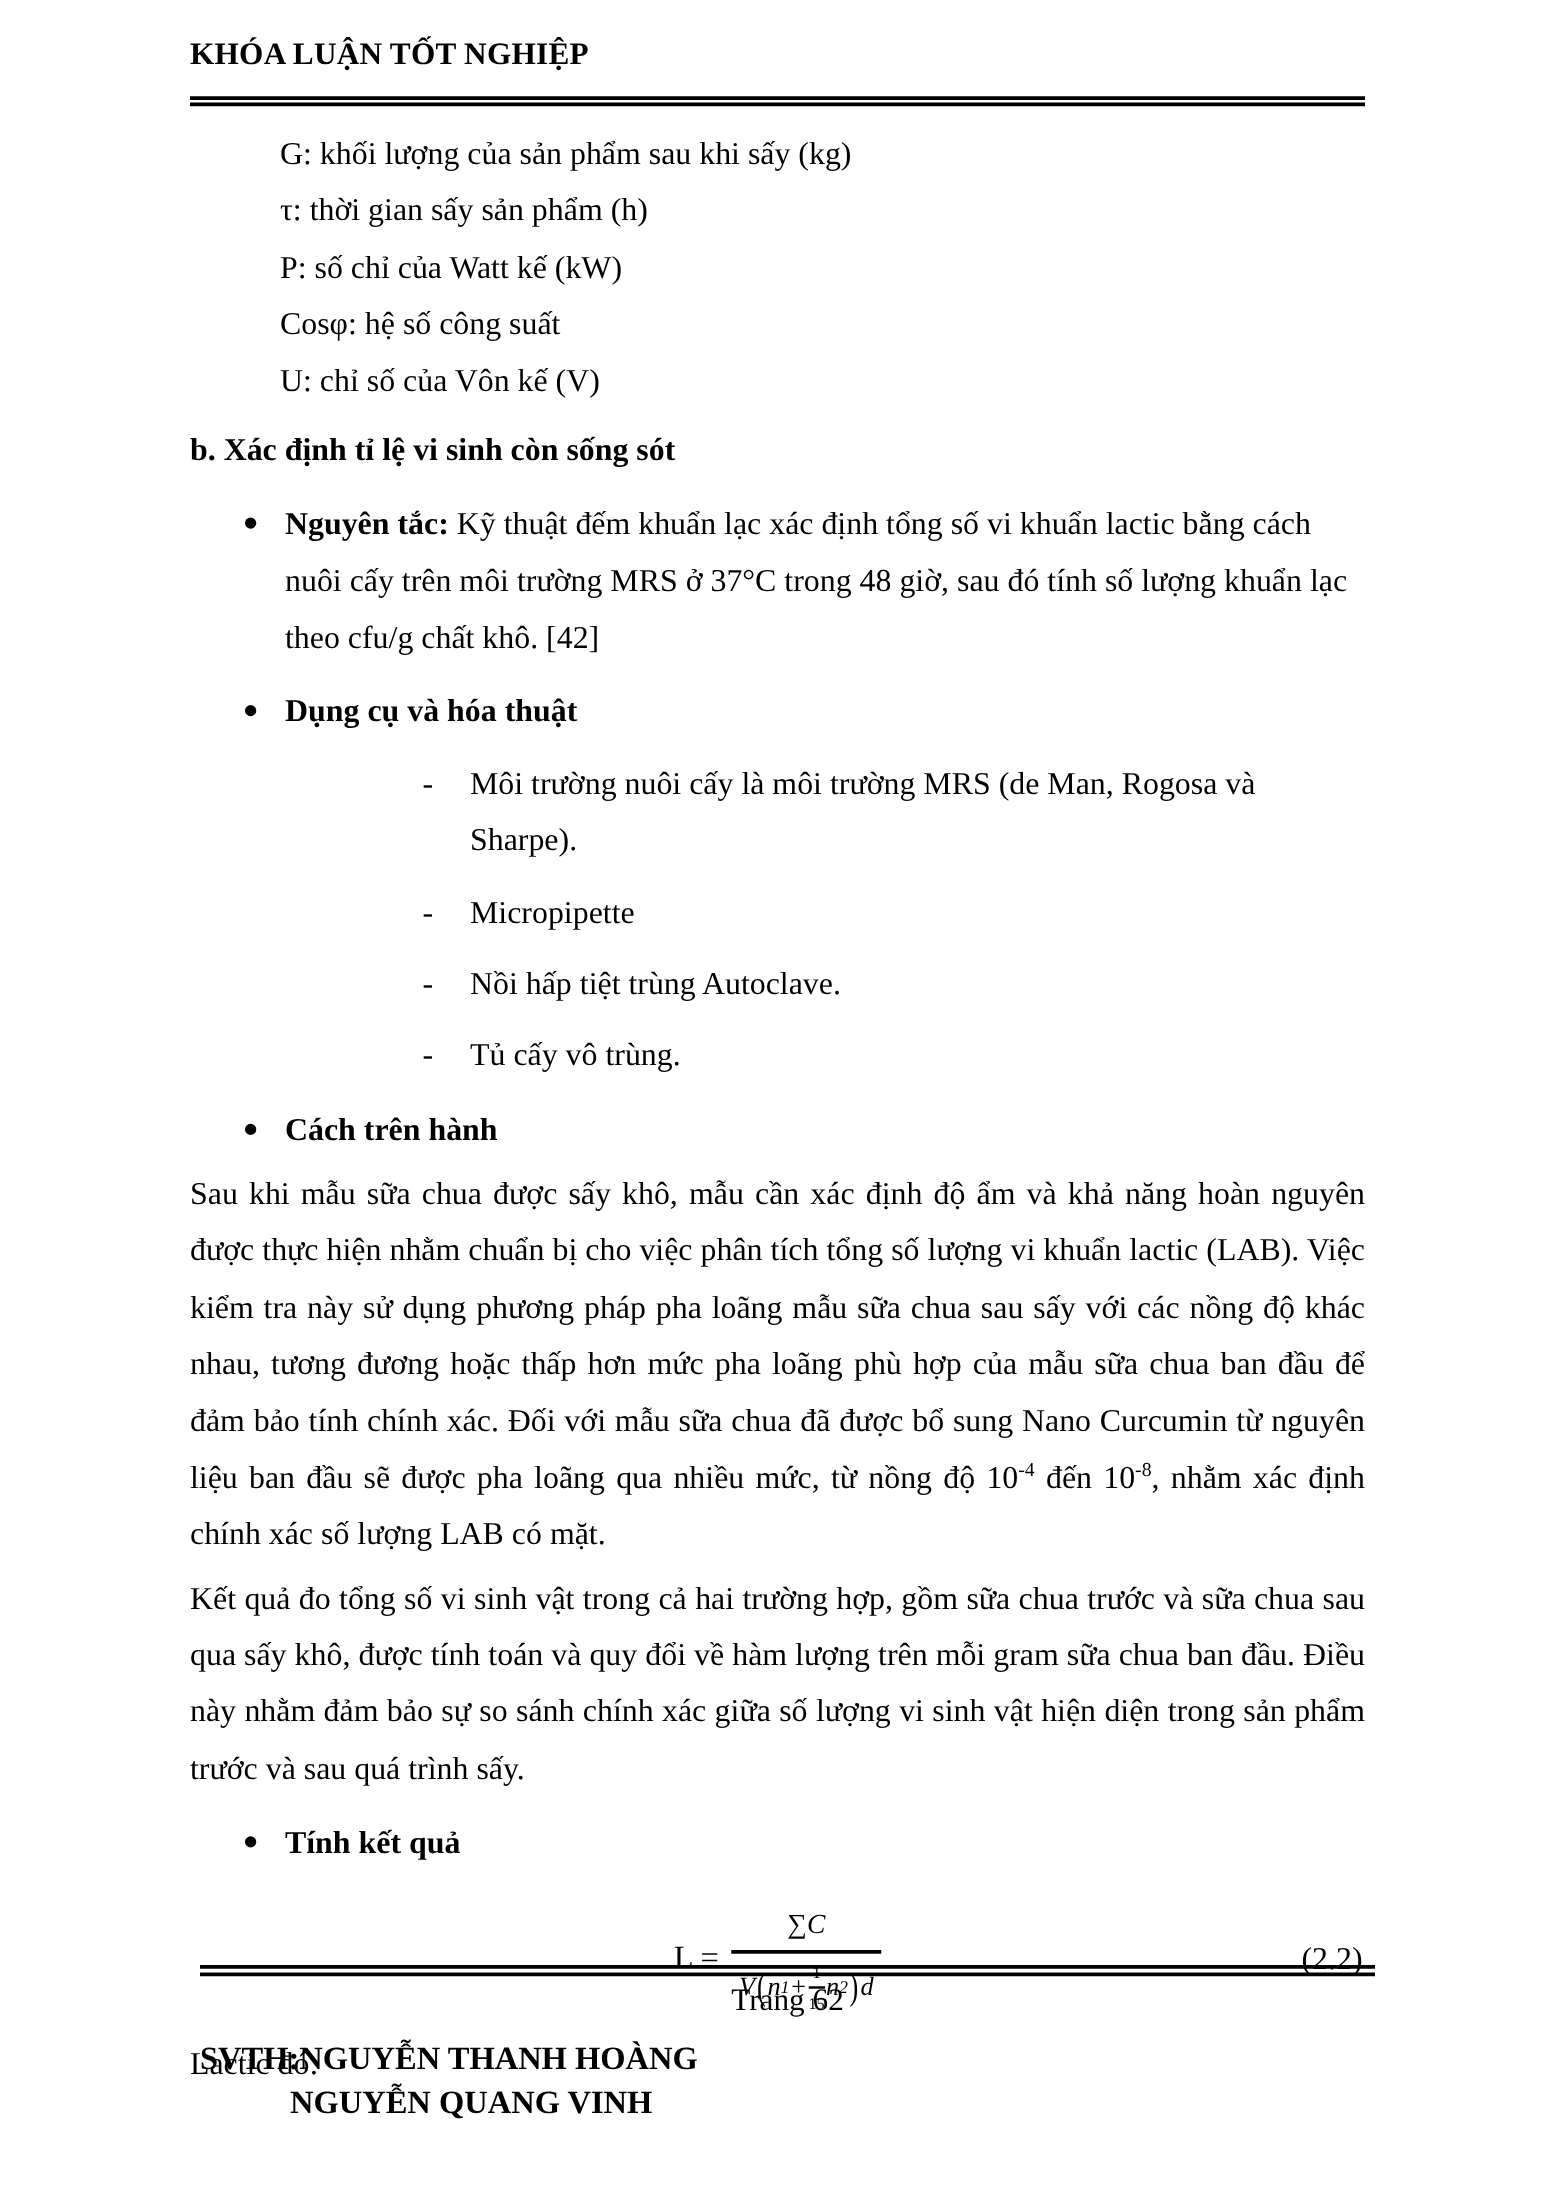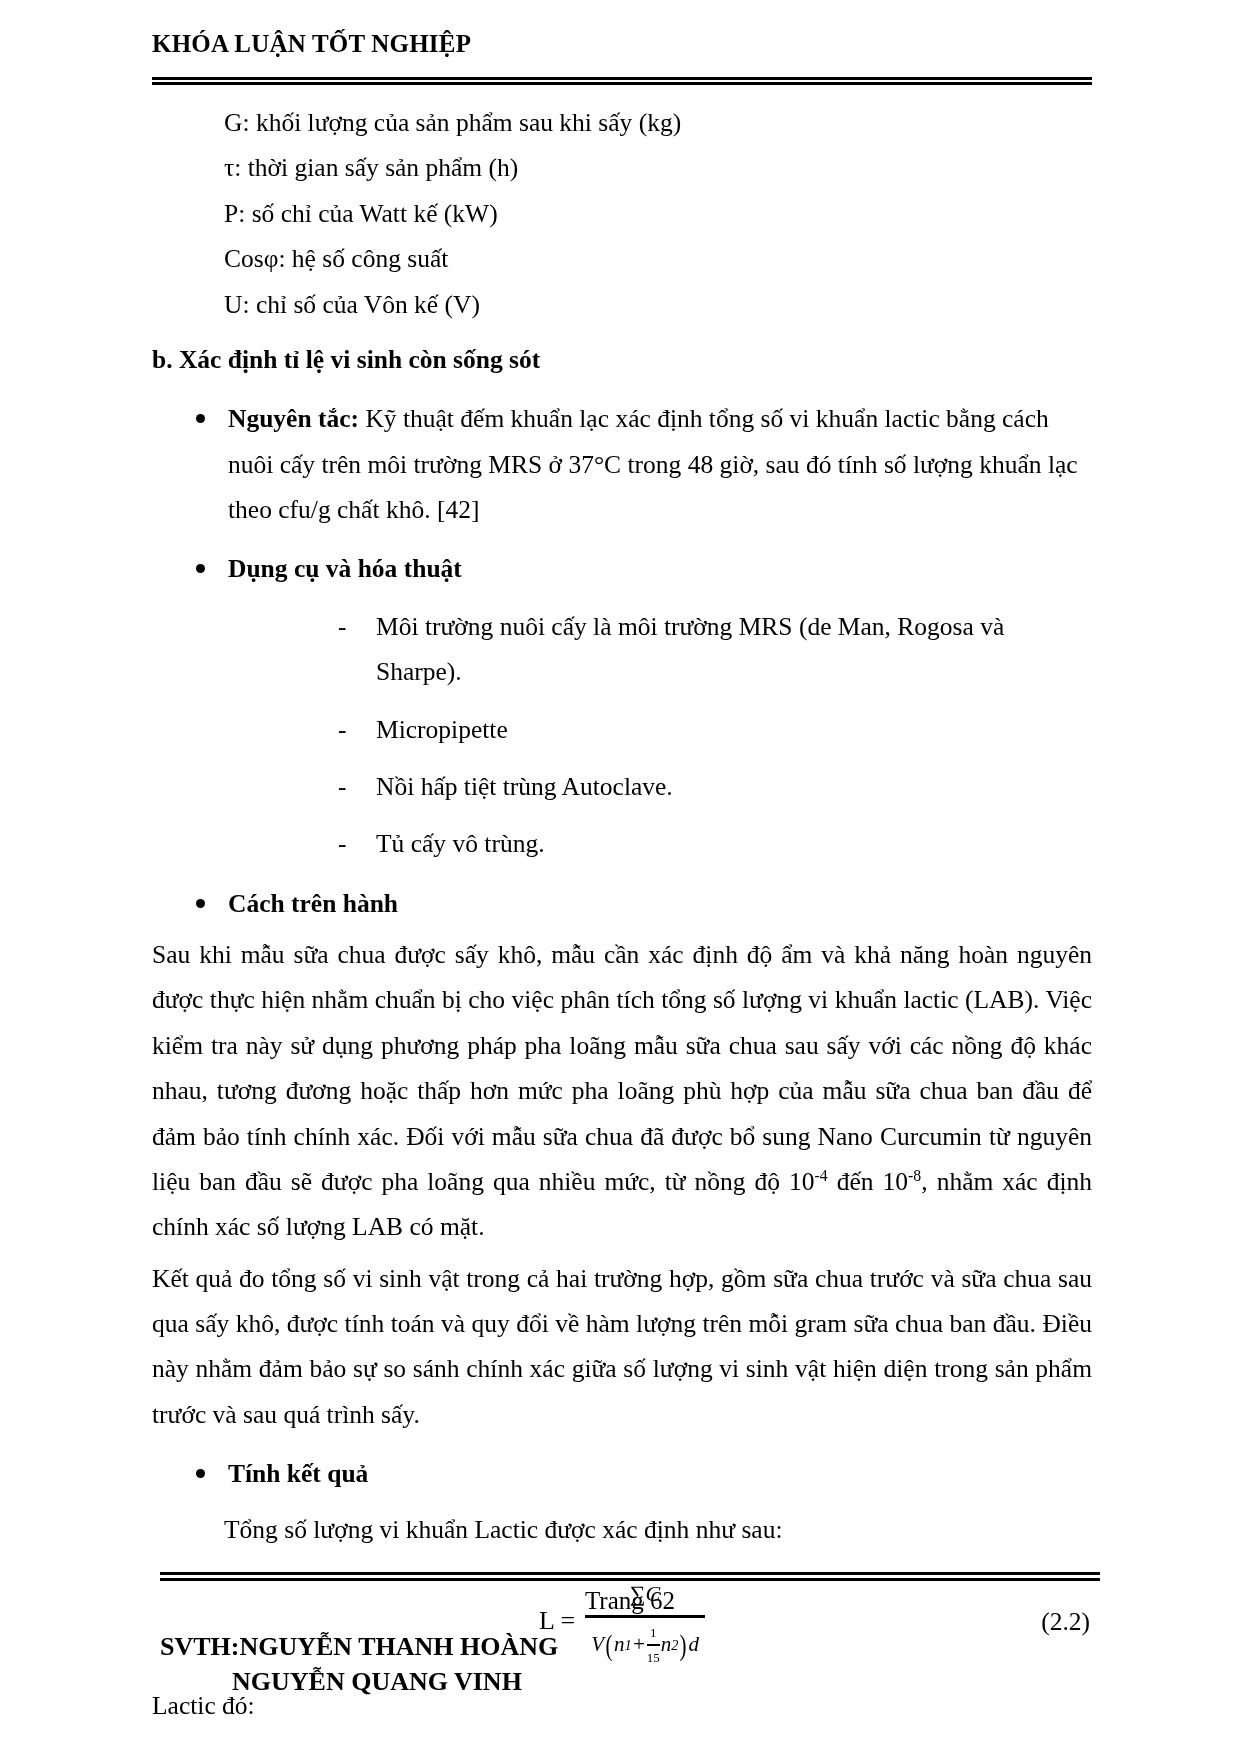--- a/index.html
+++ b/index.html
@@ -279,21 +279,20 @@
     <div class="para"><span>Sau khi mẫu sữa chua được sấy khô, mẫu cần xác định độ ẩm và khả năng hoàn nguyên được thực hiện nhằm chuẩn bị cho việc phân tích tổng số lượng vi khuẩn lactic (LAB). Việc kiểm tra này sử dụng phương pháp pha loãng mẫu sữa chua sau sấy với các nồng độ khác nhau, tương đương hoặc thấp hơn mức pha loãng phù hợp của mẫu sữa chua ban đầu để đảm bảo tính chính xác. Đối với mẫu sữa chua đã được bổ sung Nano Curcumin từ nguyên liệu ban đầu sẽ được pha loãng qua nhiều mức, từ nồng độ 10</span><sup class="exp">-4</sup><span> đến 10</span><sup class="exp">-8</sup><span>, nhằm xác định chính xác số lượng LAB có mặt.</span></div>
 
     <div class="para">Kết quả đo tổng số vi sinh vật trong cả hai trường hợp, gồm sữa chua trước và sữa chua sau qua sấy khô, được tính toán và quy đổi về hàm lượng trên mỗi gram sữa chua ban đầu. Điều này nhằm đảm bảo sự so sánh chính xác giữa số lượng vi sinh vật hiện diện trong sản phẩm trước và sau quá trình sấy.</div>
 
     <ul class="bullets">
       <li>
         <span class="bullet-head">Tính kết quả</span>
       </li>
     </ul>
 
-    <div class="indented">Tổng số lượng vi khuẩn Lactic được xác định như sau:</div>
 
     <div class="formula-row">
       <div class="formula">
         <span class="lhs">L =</span>
         <span class="frac">
           <span class="num">∑C</span>
           <span class="bar"></span>
           <span class="den">
             <span>V</span>
               <span class="paren">(</span>

